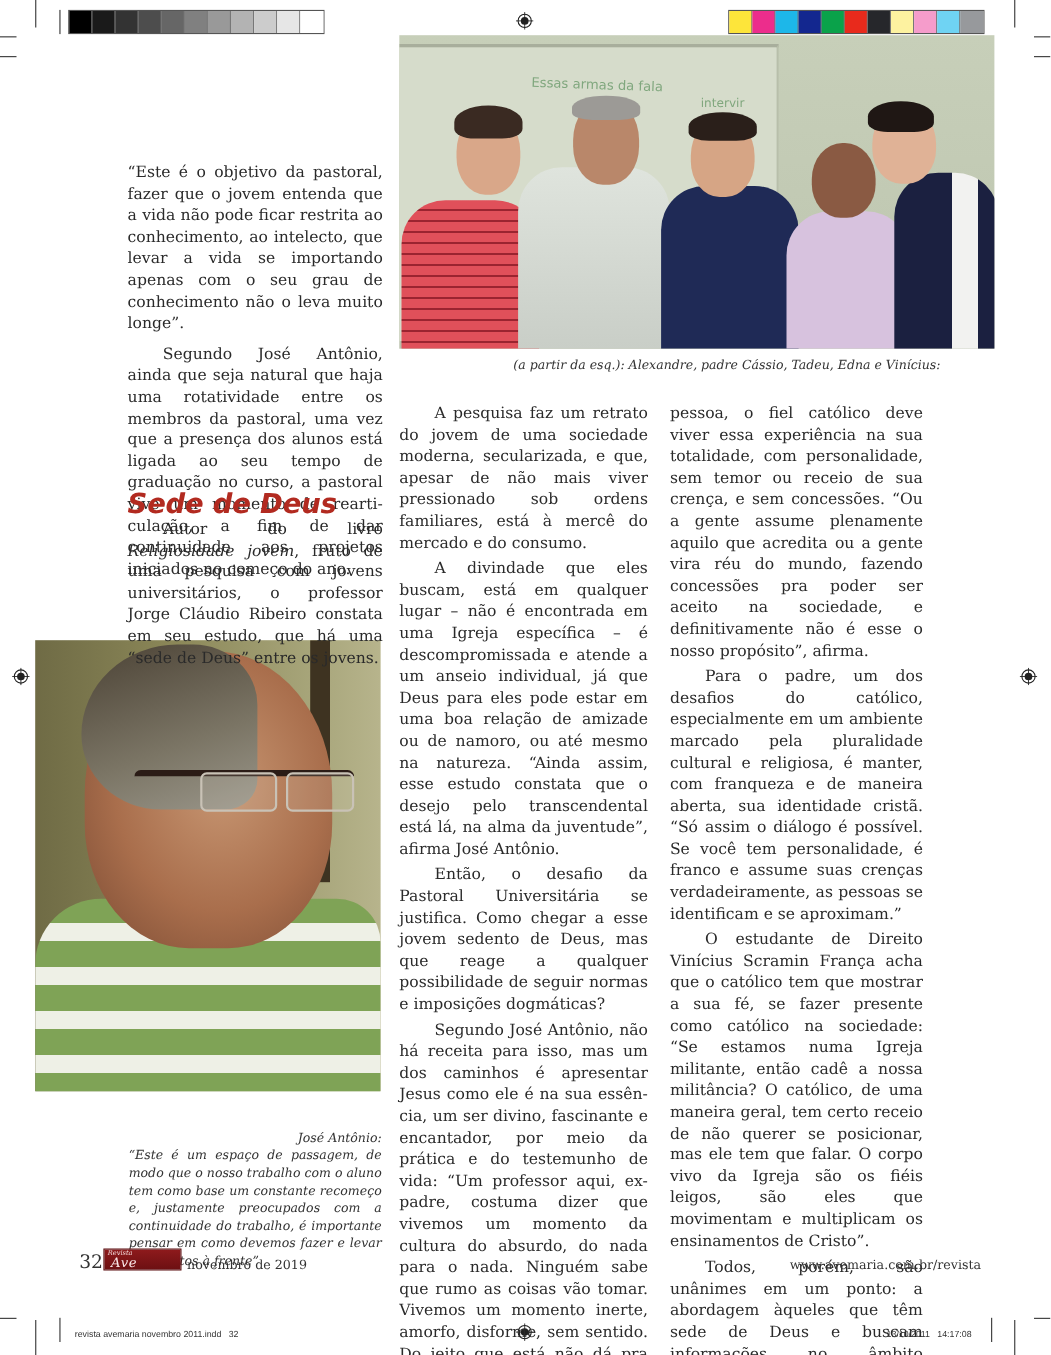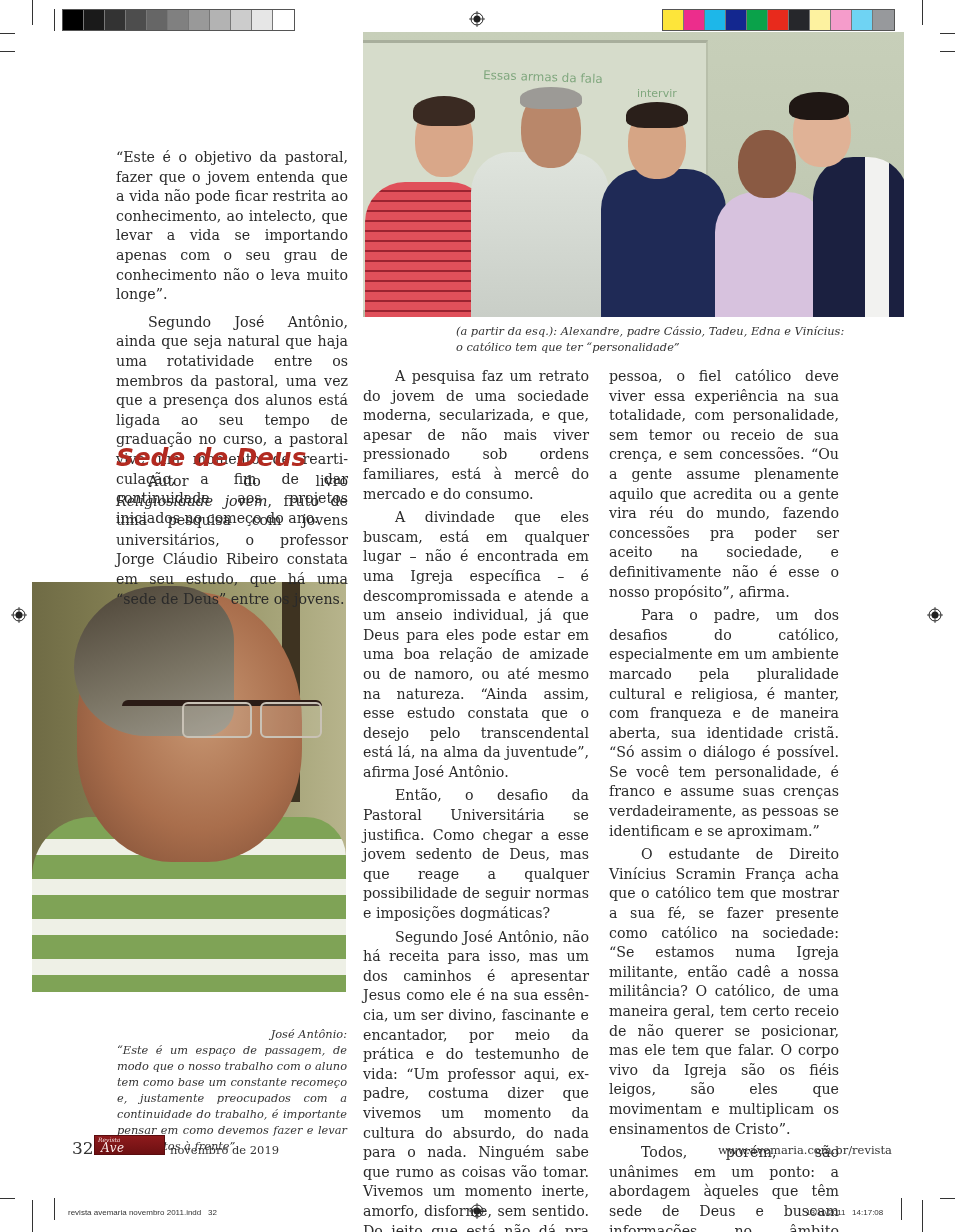--- a/index.html
+++ b/index.html
@@ -37,21 +37,21 @@
   .pp-glasses { position:absolute; left:90px; top:118px; width:200px; height:44px; border-top:6px solid #2b1c16; border-radius:6px; }
   .pp-lens { position:absolute; top:120px; width:70px; height:36px; border:2px solid #c9c2b6; border-radius:6px; background:rgba(230,220,210,.15); }
 
   
   .col { position:absolute; font-size:14.2px; line-height:19.6px; text-align:justify; hyphens:manual; }
   .col p { text-indent:0; }
   .col p.ind { text-indent:32px; }
   .col p + p { margin-top:4px; }
   .heading { position:absolute; left:116px; top:443px; font-family:"DejaVu Sans","Liberation Sans",sans-serif; font-weight:bold; font-style:italic; font-size:25px; color:#b22a20; letter-spacing:-.2px; }
   .caption { position:absolute; font-style:italic; font-size:11.4px; line-height:16px; color:#333; }
-  .caption-group { left:456px; top:323px; width:428px; }
+  .caption-group { left:427px; top:323px; width:428px; text-align:right; }
   .caption-portrait { left:117px; top:1026px; width:230px; text-align:justify; }
   .caption-portrait .who { display:block; text-align:right; }
   em { font-style:italic; }
 
   
   .folio { position:absolute; left:72px; top:1138px; font-size:17px; color:#333; }
   .logo { position:absolute; left:94px; top:1135px; width:71px; height:20px; background:linear-gradient(180deg,#8e1a1c 0%,#6d1012 100%); border:1px solid #5a0d0f; overflow:hidden; }
   .logo-small { position:absolute; left:3px; top:0; font-size:6px; color:#f3dcdc; font-style:italic; }
   .logo-big { position:absolute; left:6px; top:5px; font-size:12px; color:#fbe9e9; font-style:italic; letter-spacing:.5px; }
   .issue { position:absolute; left:170px; top:1143px; font-size:11.5px; color:#333; }
@@ -156,21 +156,20 @@
   <div class="head" style="left:375px;top:98px;width:58px;height:68px;background:#8a5a43;"></div>
   <div class="hair" style="left:366px;top:92px;width:76px;height:90px;background:#1e1614;border-radius:50%;z-index:-0;opacity:.0;"></div>
 
   <div class="torso" style="left:450px;width:95px;height:160px;background:linear-gradient(90deg,#1b2040 0%,#1b2040 55%,#f2f2f0 55%,#f2f2f0 80%,#1b2040 80%);"></div>
   <div class="head" style="left:430px;top:65px;width:58px;height:70px;background:#e0b296;"></div>
   <div class="hair" style="left:426px;top:60px;width:60px;height:28px;background:#1f1714;"></div>
 </div>
 
 <div class="caption caption-group">
   <div>(a partir da esq.): Alexandre, padre Cássio, Tadeu, Edna e Vinícius:</div>
-  <div>o católico tem que ter “personalidade”</div>
 </div>
 
 <div class="photo-portrait">
   <div class="pp-post"></div>
   <div class="pp-shirt"></div>
   <div class="pp-head"></div>
   <div class="pp-hair"></div>
   <div class="pp-glasses"></div>
   <div class="pp-lens" style="left:150px;"></div>
   <div class="pp-lens" style="left:228px;width:62px;"></div>

